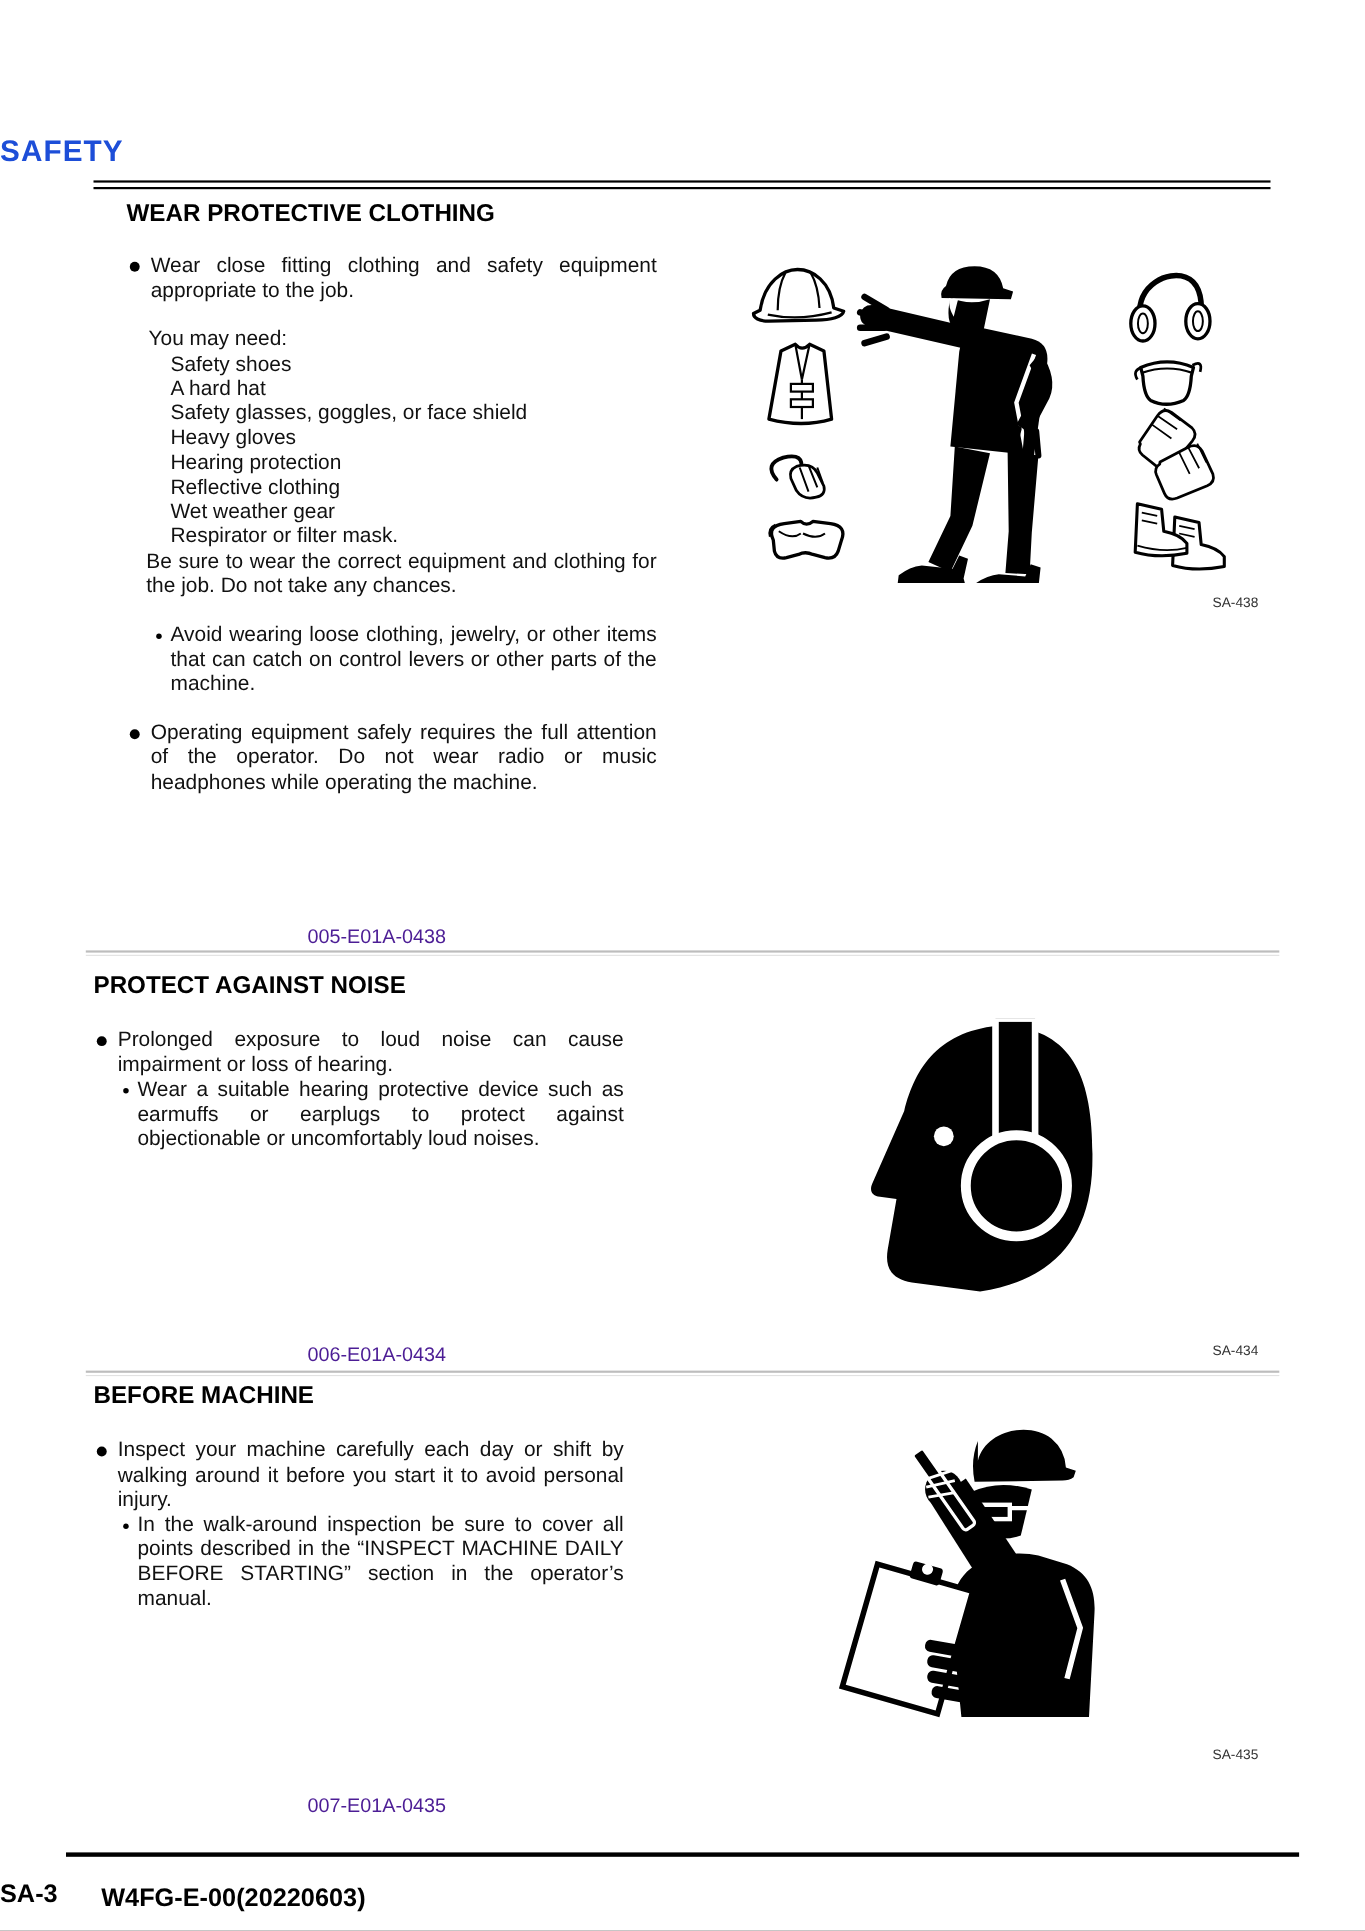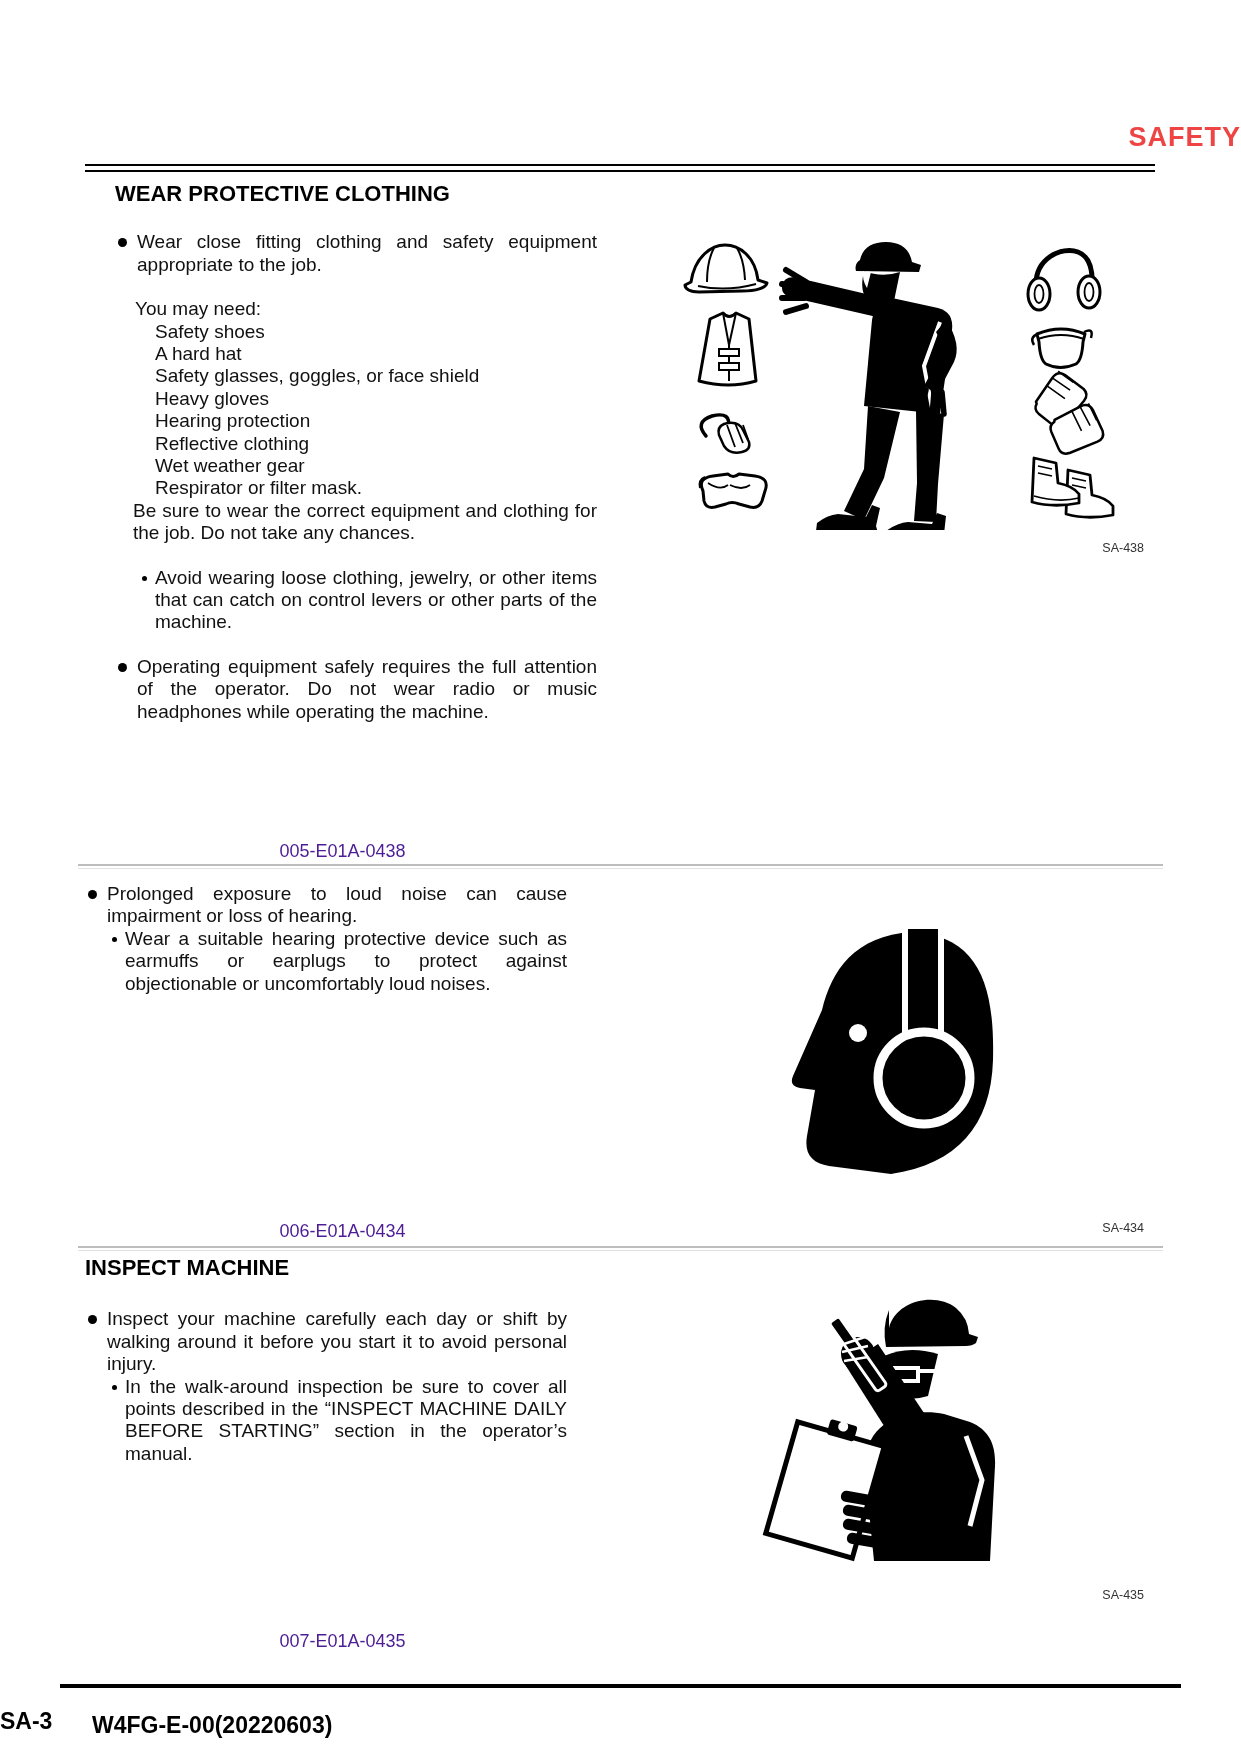--- a/index.html
+++ b/index.html
@@ -7,21 +7,21 @@
     position:relative;
     width:1241px;height:1755px;
     background:#ffffff;
     font-family:"Liberation Sans", sans-serif;
     color:#111;
     overflow:hidden;
     margin:0 auto;
   }
   .title{
     position:absolute;top:122px;left:0;width:100%;
-    text-align:right;font-size:27px;font-weight:bold;letter-spacing:1px;color:#ef4444;
+    text-align:left;font-size:27px;font-weight:bold;letter-spacing:1px;color:#1d4ed8;
   }
   .double-rule{
     position:absolute;top:164px;left:85px;width:1070px;height:4px;
     border-top:2px solid #000;border-bottom:2.5px solid #000;
   }
   .text-col{position:absolute;left:85px;width:482px;}
   .sec1{top:181px;margin-left:30px;}
   .sec2{top:883px;}
   .sec3{top:1255px;}
   .h2{font-size:22px;font-weight:bold;color:#000;line-height:1.15;}
@@ -183,41 +183,42 @@
         <path d="M14,42 q24,7 45,2" stroke="#000" stroke-width="1.6" fill="none"></path>
       </g>
     </svg>
   </figure>
   <div class="salabel" style="top:541px">SA-438</div>
   <div class="refcode" style="top:841px">005-E01A-0438</div>
 
   <div class="divider" style="top:864px"></div>
 
   <div class="text-col sec2">
+    <div class="h2">PROTECT AGAINST NOISE</div>
     <p class="bullet jtext">Prolonged exposure to loud noise can cause impairment or loss of hearing.</p>
     <p class="subbullet jtext">Wear a suitable hearing protective device such as earmuffs or earplugs to protect against objectionable or uncomfortably loud noises.</p>
   </div>
 
   <figure class="fig2">
     <svg width="256" height="272" viewBox="0 0 256 272" xmlns="http://www.w3.org/2000/svg">
       <g>
         <path d="M146,6 C88,10 66,44 56,84 L27,150 c-3,7 0,11 7,12 l15,2 -8,46 c-3,18 5,27 22,30 l62,8 c66,-10 100,-48 102,-114 C229,54 210,10 146,6 Z" fill="#000"></path>
         <circle cx="92" cy="107" r="9" fill="#fff"></circle>
         <rect x="139" y="0" width="36" height="112" fill="#000" stroke="#fff" stroke-width="6"></rect>
         <circle cx="158" cy="152" r="46" fill="#000" stroke="#fff" stroke-width="9"></circle>
       </g>
     </svg>
   </figure>
   <div class="salabel" style="top:1221px">SA-434</div>
   <div class="refcode" style="top:1221px">006-E01A-0434</div>
 
   <div class="divider" style="top:1246px"></div>
 
   <div class="text-col sec3">
-    <div class="h2">INSPECT MACHINE</div>
+    <div class="h2">BEFORE MACHINE</div>
     <p class="bullet jtext">Inspect your machine carefully each day or shift by walking around it before you start it to avoid personal injury.</p>
     <p class="subbullet jtext">In the walk-around inspection be sure to cover all points described in the “INSPECT MACHINE DAILY BEFORE STARTING” section in the operator’s manual.</p>
   </div>
 
   <figure class="fig3">
     <svg width="256" height="284" viewBox="0 0 256 284" xmlns="http://www.w3.org/2000/svg">
       <g>
         <path d="M131,42 C138,14 178,6 198,22 q12,10 13,26 l9,3 -2,6 q-4,3 -10,3 l-80,1 q-4,-20 3,-37 z" fill="#000"></path>
         <path d="M126,70 q-9,28 2,36 q20,11 42,4 l10,-42 q-30,-9 -54,2 z" fill="#000"></path>
         <g stroke="#fff" stroke-width="4" fill="none">

